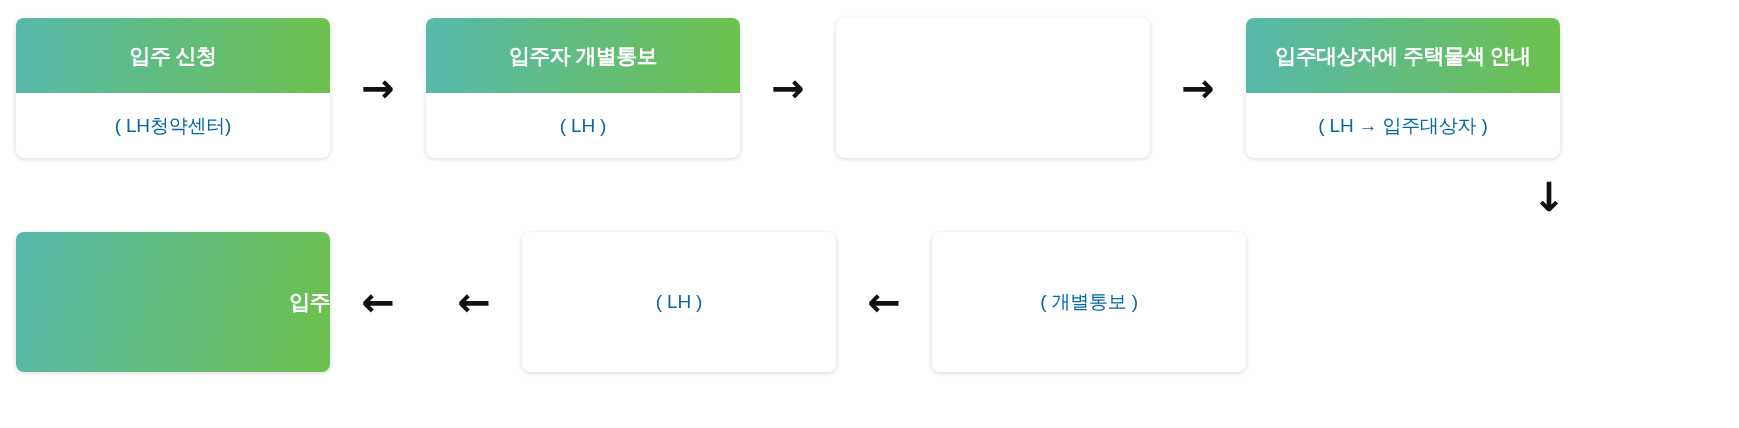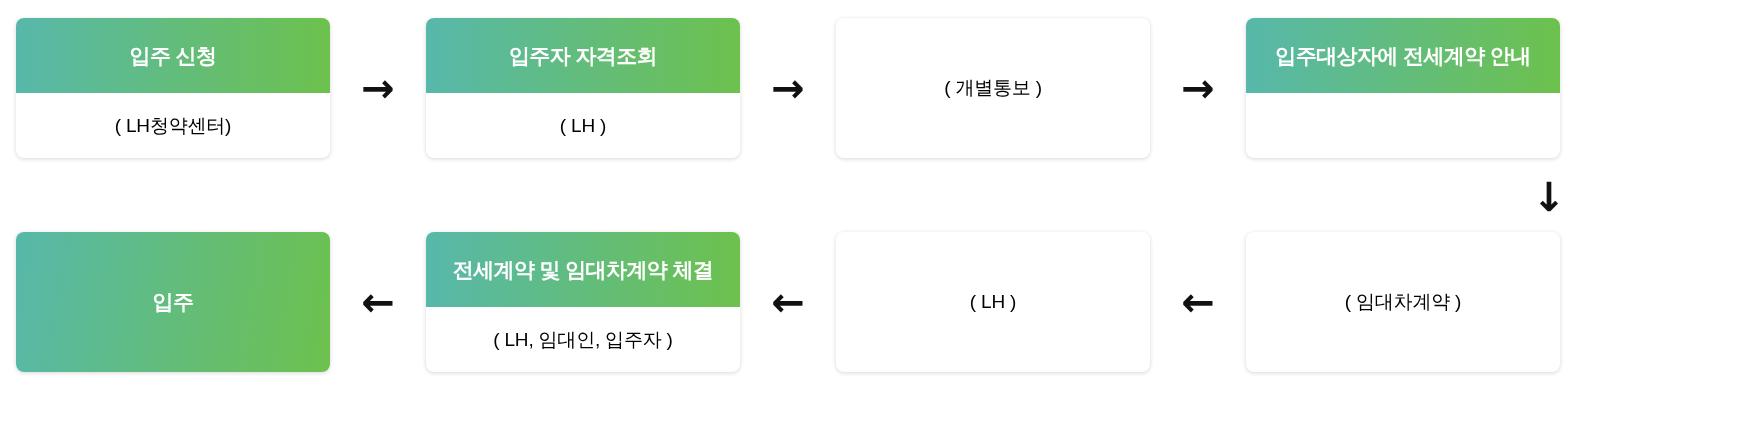--- a/index.html
+++ b/index.html
@@ -58,29 +58,30 @@
     padding: 0 8px;
     box-sizing: border-box;
     white-space: nowrap;
   }
 
   .card-body {
     flex: 1 1 auto;
     display: flex;
     align-items: center;
     justify-content: center;
-    color: #000000;
+    color: #0369a1;
     font-size: 19px;
     letter-spacing: -0.2px;
     white-space: nowrap;
   }
 
   
   .card.solid {
     background: linear-gradient(100deg, #57b8ab 0%, #6dc14d 100%);
+    align-items: flex-end;
   }
   .card.solid .card-solid-label {
     flex: 1 1 auto;
     display: flex;
     align-items: center;
     justify-content: center;
     color: #ffffff;
     font-size: 21px;
     font-weight: bold;
     letter-spacing: -0.6px;
@@ -130,63 +131,59 @@
     <div class="edge-pad-left"></div>
 
     <div class="card">
       <div class="card-header">입주 신청</div>
       <div class="card-body">( LH청약센터)</div>
     </div>
 
     <div class="arrow">→</div>
 
     <div class="card">
-      <div class="card-header">입주자 자격조회</div>
+      <div class="card-header">입주자 개별통보</div>
       <div class="card-body">( LH )</div>
     </div>
 
     <div class="arrow">→</div>
 
     <div class="card">
-      <div class="card-body">( 개별통보 )</div>
     </div>
 
     <div class="arrow">→</div>
 
     <div class="card">
-      <div class="card-header">입주대상자에 전세계약 안내</div>
+      <div class="card-header">입주대상자에 주택물색 안내</div>
+      <div class="card-body">( LH → 입주대상자 )</div>
     </div>
 
     <div class="edge-pad-right"></div>
   </div>
 
   <div class="arrow-down">↓</div>
 
   <div class="row" id="row-bottom">
     <div class="edge-pad-left"></div>
 
     <div class="card solid">
       <div class="card-solid-label">입주</div>
     </div>
 
     <div class="arrow">←</div>
 
-    <div class="card">
-      <div class="card-header">전세계약 및 임대차계약 체결</div>
-      <div class="card-body">( LH, 임대인, 입주자 )</div>
-    </div>
 
     <div class="arrow">←</div>
 
     <div class="card">
       <div class="card-body">( LH )</div>
     </div>
 
     <div class="arrow">←</div>
 
     <div class="card">
-      <div class="card-body">( 임대차계약 )</div>
+      <div class="card-body">( 개별통보 )</div>
     </div>
 
     <div class="edge-pad-right"></div>
   </div>
 
 </div>
 
 </body></html>

